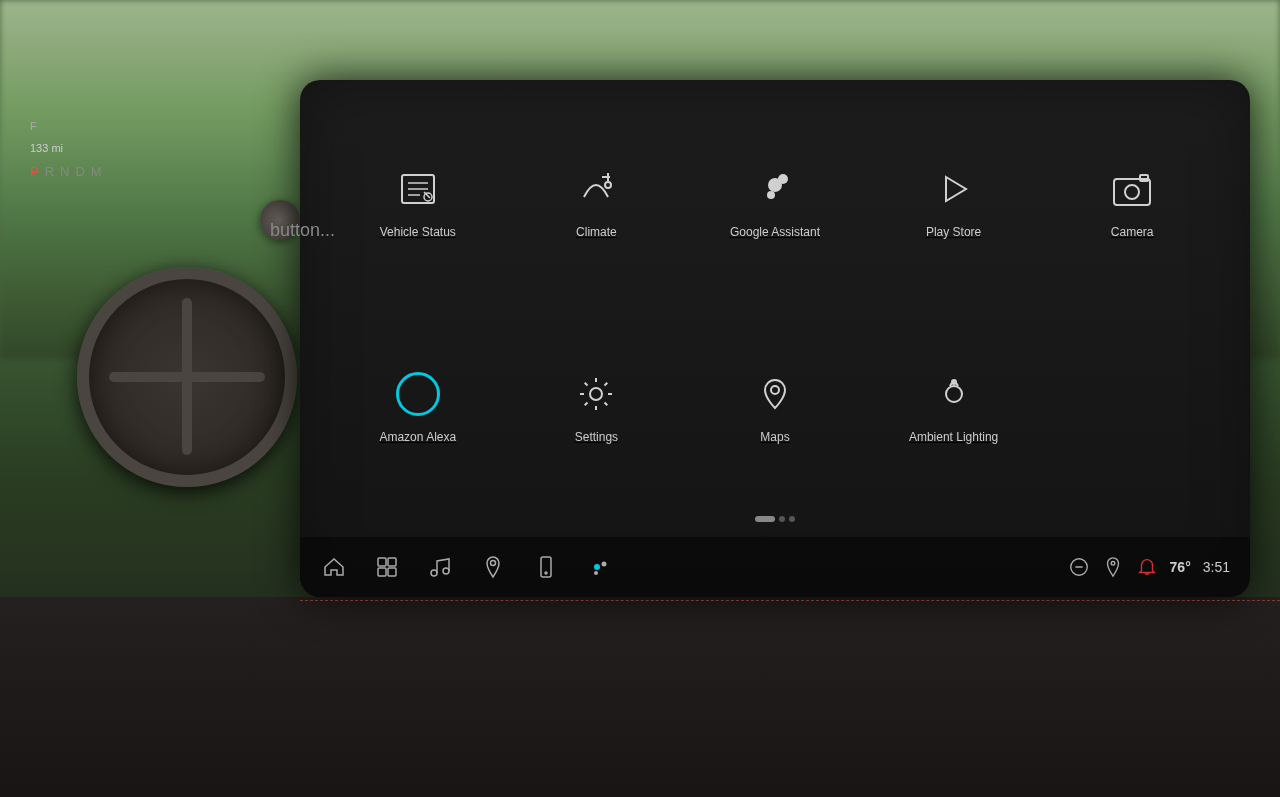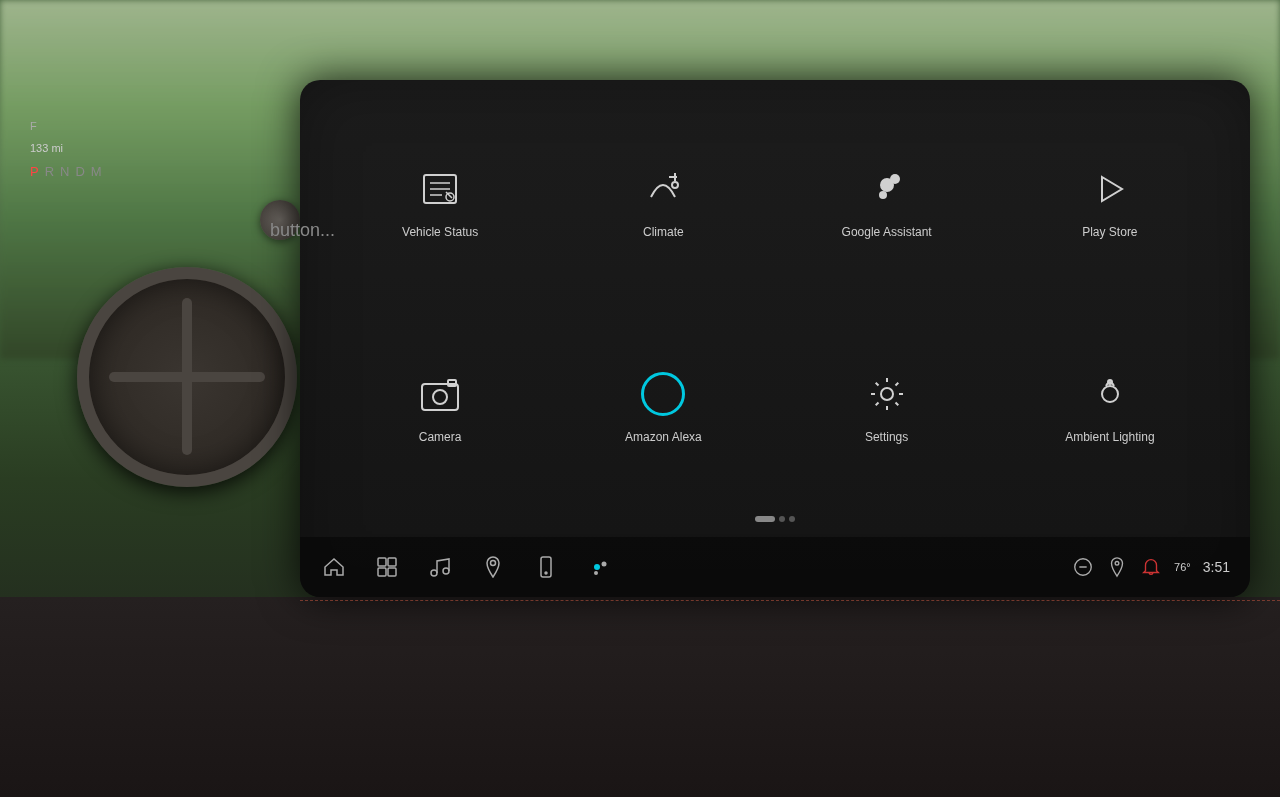--- a/index.html
+++ b/index.html
@@ -114,25 +114,26 @@
       background: linear-gradient(180deg, #1c1c1c 0%, #141414 100%);
       border-radius: 20px;
       overflow: hidden;
       box-shadow: 0 0 40px rgba(0,0,0,0.8), inset 0 0 60px rgba(0,0,0,0.3);
       z-index: 20;
     }
 
     
     .app-grid {
       display: grid;
-      grid-template-columns: repeat(4, 1fr);
+      grid-template-columns: repeat(5, 1fr);
       grid-template-rows: repeat(2, 1fr);
       gap: 3px;
       padding: 20px 30px;
       height: calc(100% - 70px);
+      text-decoration: underline;
     }
 
     .app-item {
       display: flex;
       flex-direction: column;
       align-items: center;
       justify-content: center;
       gap: 10px;
       cursor: pointer;
       padding: 10px;
@@ -396,20 +397,29 @@
       <div class="app-item">
         <div class="app-icon">
           <svg viewBox="0 0 48 48" fill="none" stroke="#d0d0d0" stroke-width="2">
             <circle cx="24" cy="24" r="6" stroke="#d0d0d0"></circle>
             <path d="M24 8 L24 12 M24 36 L24 40 M8 24 L12 24 M36 24 L40 24 M12.7 12.7 L15.5 15.5 M32.5 32.5 L35.3 35.3 M35.3 12.7 L32.5 15.5 M15.5 32.5 L12.7 35.3" stroke="#d0d0d0" stroke-width="2"></path>
           </svg>
         </div>
         <span class="app-label">Settings</span>
       </div>
 
+      <div class="app-item">
+        <div class="app-icon">
+          <svg viewBox="0 0 48 48" fill="none" stroke="#d0d0d0" stroke-width="2">
+            <path d="M24 10 C18 10 14 15 14 20 C14 28 24 38 24 38 C24 38 34 28 34 20 C34 15 30 10 24 10Z" stroke="#d0d0d0"></path>
+            <circle cx="24" cy="20" r="4" stroke="#d0d0d0"></circle>
+          </svg>
+        </div>
+        <span class="app-label">Maps</span>
+      </div>
 
       <div class="app-item">
         <div class="app-icon">
           <svg viewBox="0 0 48 48" fill="none" stroke="#d0d0d0" stroke-width="2">
             <circle cx="24" cy="24" r="8" stroke="#d0d0d0"></circle>
             <path d="M20 16 Q24 8 28 16" stroke="#d0d0d0" fill="none"></path>
             <circle cx="24" cy="12" r="2" stroke="#d0d0d0"></circle>
           </svg>
         </div>
         <span class="app-label">Ambient Lighting</span>
@@ -487,21 +497,21 @@
             <circle cx="12" cy="8" r="2" stroke="#aaa"></circle>
           </svg>
         </div>
 
         <div class="status-icon">
           <svg viewBox="0 0 24 24" fill="none" stroke="#cc3333" stroke-width="1.5">
             <path d="M6 10 C6 6.7 8.7 4 12 4 C15.3 4 18 6.7 18 10 V16 L20 18 H4 L6 16 Z" stroke="#cc3333"></path>
             <path d="M10 18 Q10 20 12 20 Q14 20 14 18" stroke="#cc3333"></path>
           </svg>
         </div>
-        <span class="app-label" style="color:#ccc; font-size:11px;">76°</span>
+        <span class="app-label" style="color:#ccc; font-size:14px;font-weight:bold;">76°</span>
         <span class="app-label" style="color:#ccc; font-size:14px;">3:51</span>
       </div>
     </div>
   </div>
 
   <div class="dash-bottom"></div>
   <div class="dash-stitching"></div>
 </div>
 
 </body></html>

